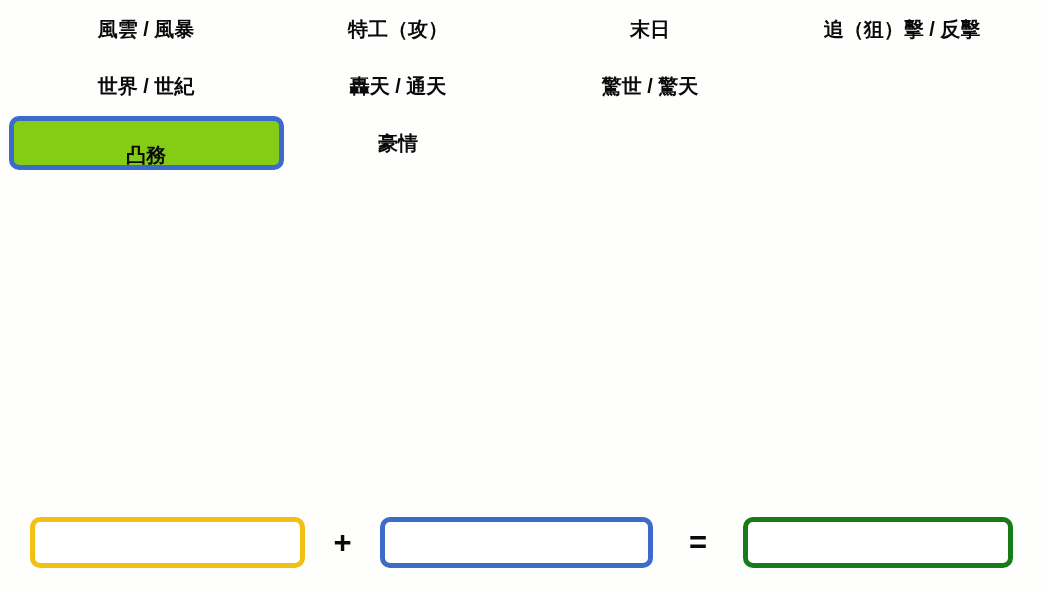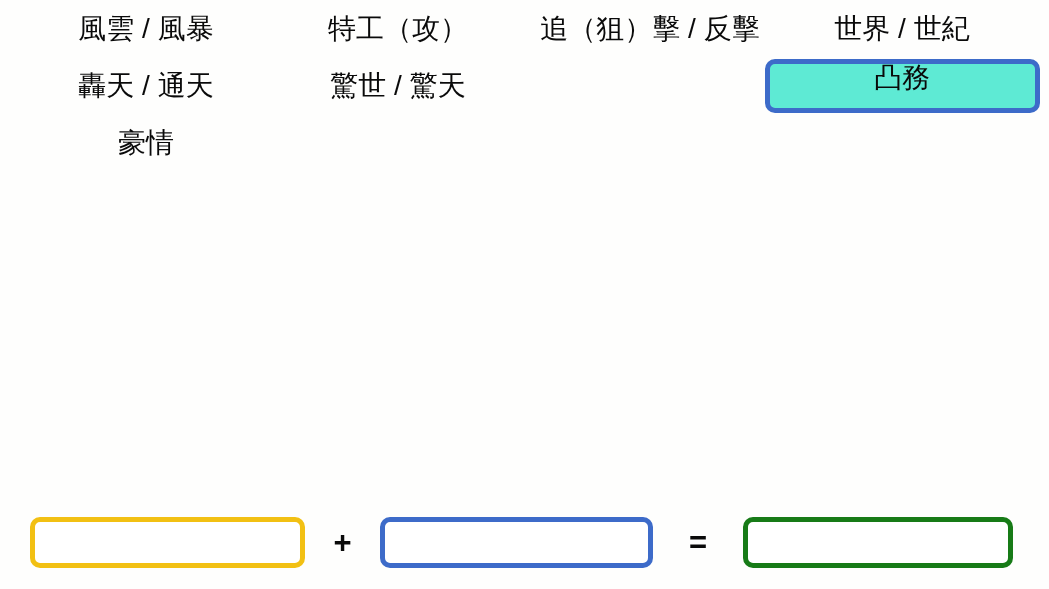--- a/index.html
+++ b/index.html
@@ -21,35 +21,35 @@
     top: 0;
     width: 1008px;
     display: grid;
     grid-template-columns: repeat(4, 252px);
     grid-auto-rows: 57px;
   }
   .cell {
     display: flex;
     align-items: center;
     justify-content: center;
-    font-weight: normal;
-    font-size: 28px;
+    font-weight: bold;
+    font-size: 20px;
     line-height: 1;
     white-space: nowrap;
   }
   .highlight-box {
     box-sizing: border-box;
     flex: 0 0 auto;
     width: 275px;
     height: 54px;
     border: 5px solid #3D6BC9;
     border-radius: 10px;
-    background: #5eead4;
+    background: #84cc16;
     display: flex;
-    align-items: flex-start;
+    align-items: flex-end;
     justify-content: center;
   }
   .equation {
     position: absolute;
     left: 0;
     top: 517px;
     width: 1049px;
     height: 51px;
     display: flex;
     align-items: center;
@@ -83,20 +83,21 @@
   .op-plus  { width: 75px; }
   .op-equals { width: 90px; }
 </style>
 </head>
 <body>
 
 <div class="word-grid">
 
   <div class="cell">風雲 / 風暴</div>
   <div class="cell">特工（攻）</div>
+  <div class="cell">末日</div>
   <div class="cell">追（狙）擊 / 反擊</div>
 
   <div class="cell">世界 / 世紀</div>
 
   <div class="cell">轟天 / 通天</div>
   <div class="cell">驚世 / 驚天</div>
 
   <div class="cell"></div>
   <div class="cell">
     <div class="highlight-box">

